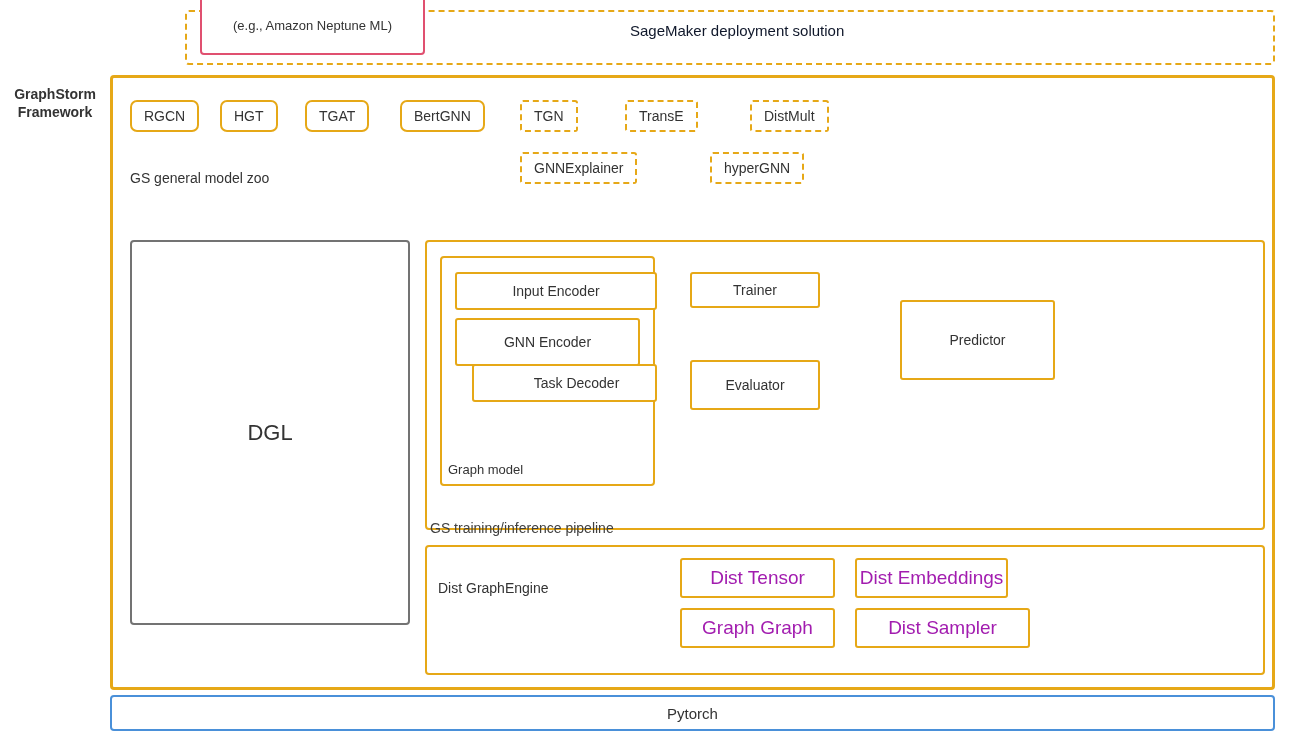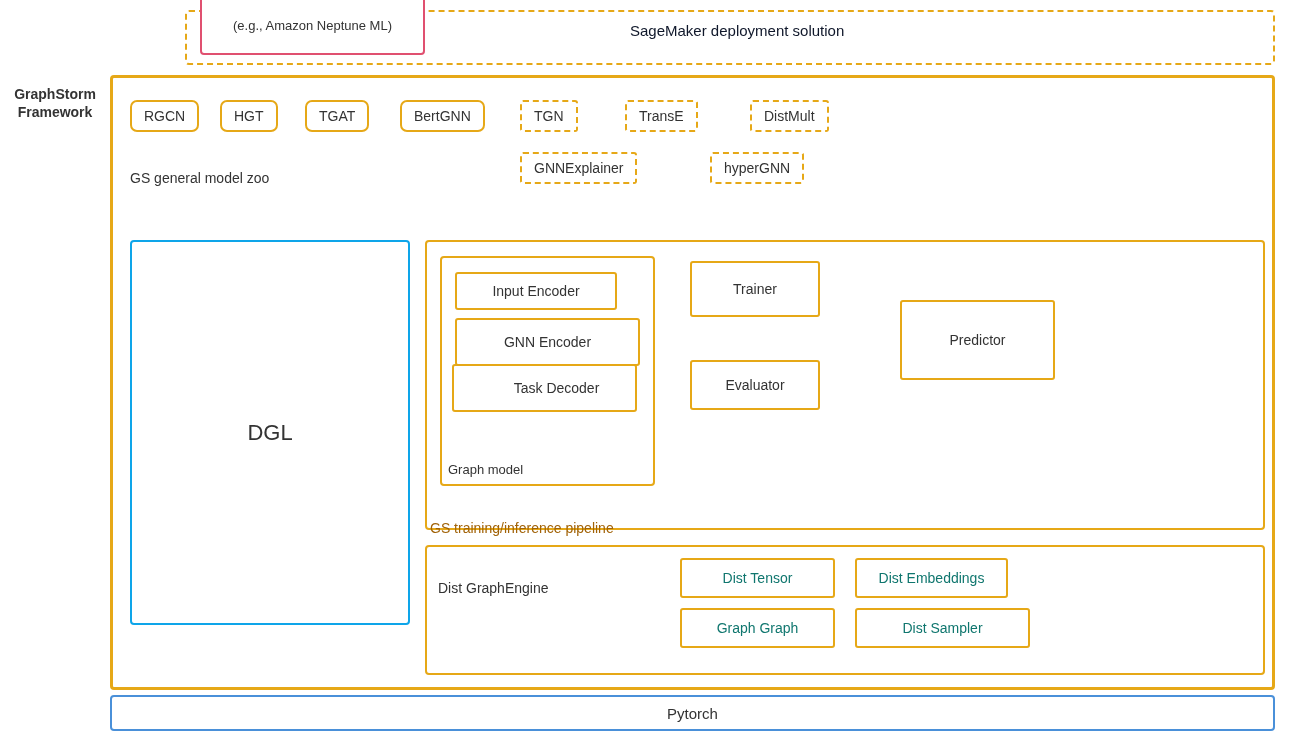--- a/index.html
+++ b/index.html
@@ -83,21 +83,21 @@
       background: transparent;
     }
 
     
     .dgl-box {
       position: absolute;
       top: 240px;
       left: 130px;
       width: 280px;
       height: 385px;
-      border: 2px solid #0ea5e9;
+      border: 2px solid #737373;
       border-radius: 4px;
       display: flex;
       align-items: center;
       justify-content: center;
       font-size: 22px;
       color: #333;
     }
 
     
     .pytorch-box {
@@ -153,21 +153,21 @@
       height: 290px;
       border: 2px solid #e6a817;
       border-radius: 4px;
     }
 
     .pipeline-label {
       position: absolute;
       top: 520px;
       left: 430px;
       font-size: 14px;
-      color: #a16207;
+      color: #404040;
     }
 
     
     .graph-model-box {
       position: absolute;
       top: 256px;
       left: 440px;
       width: 215px;
       height: 230px;
       border: 2px solid #e6a817;
@@ -238,22 +238,22 @@
       left: 438px;
       font-size: 14px;
       color: #333;
     }
 
     .dist-box {
       position: absolute;
       border: 2px solid #e6a817;
       border-radius: 3px;
       background: #fff;
-      font-size: 14px;
-      color: #0f766e;
+      font-size: 19px;
+      color: #a21caf;
       display: flex;
       align-items: center;
       justify-content: center;
     }
   </style>
 </head>
 <body>
 
 <div class="diagram-container">
 
@@ -285,33 +285,33 @@
   <div class="dgl-box">
     <span>DGL</span>
   </div>
 
   <div class="pipeline-box"></div>
   <div class="pipeline-label">GS training/inference pipeline</div>
 
   <div class="graph-model-box"></div>
   <div class="graph-model-label">Graph model</div>
 
-  <div class="encoder-box" style="top:272px; left:455px; width:162px; height:38px;">
+  <div class="encoder-box" style="top:272px; left:455px; width:202px; height:38px;">
     <span>Input Encoder</span>
   </div>
 
   <div class="encoder-box" style="top:318px; left:455px; width:185px; height:48px;">
     <span>GNN Encoder</span>
   </div>
 
-  <div class="encoder-box" style="top:364px; left:452px; width:185px; height:48px;padding-left:24px;">
+  <div class="encoder-box" style="top:364px; left:472px; width:185px; height:38px;padding-left:24px;">
     <span>Task Decoder</span>
   </div>
 
-  <div class="trainer-box" style="top:261px; left:690px; width:130px; height:56px;">
+  <div class="trainer-box" style="top:272px; left:690px; width:130px; height:36px;">
     <span>Trainer</span>
   </div>
 
   <div class="trainer-box" style="top:360px; left:690px; width:130px; height:50px;">
     <span>Evaluator</span>
   </div>
 
   <div class="predictor-box" style="top:300px; left:900px; width:155px; height:80px;">
     <span>Predictor</span>
   </div>

